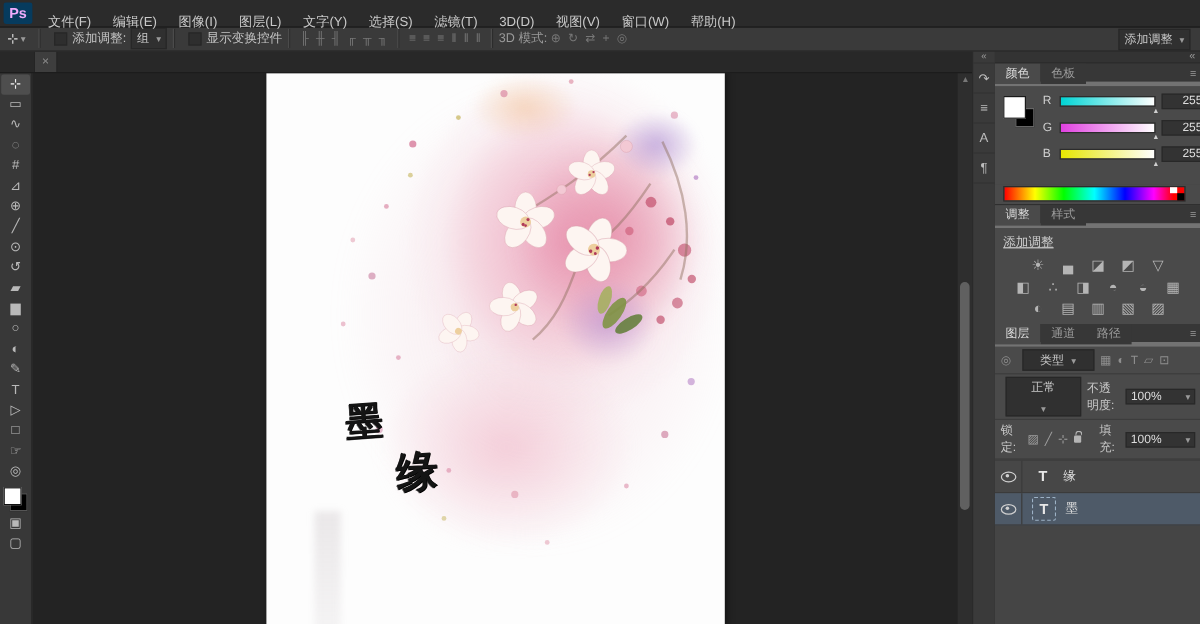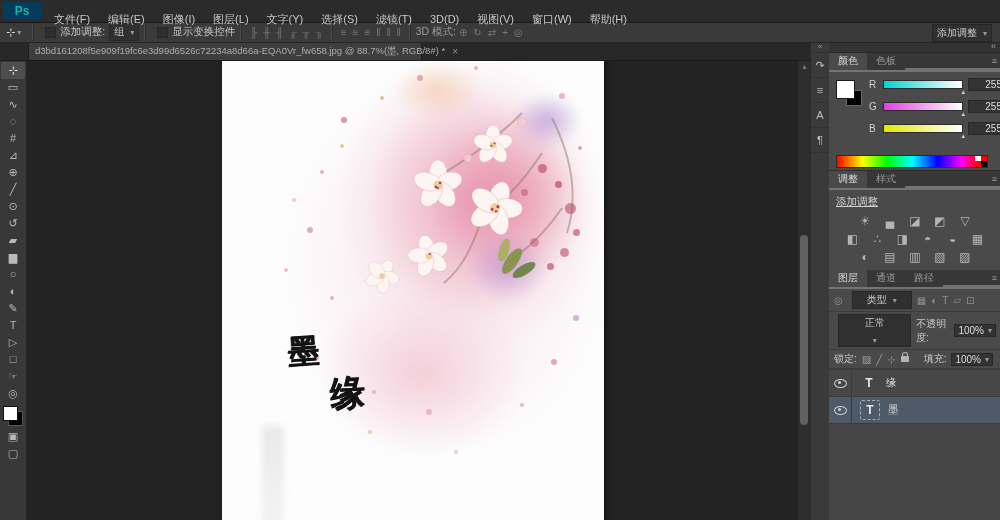--- a/index.html
+++ b/index.html
@@ -1,20 +1,20 @@
 <!DOCTYPE html>
 <html><head>
 <meta charset="utf-8">
 <style>
   html,body{margin:0;padding:0;background:#1d1d1d;width:1000px;height:520px;overflow:hidden;
     font-family:"Liberation Sans","DejaVu Sans",sans-serif;-webkit-font-smoothing:antialiased;}
   
   #menubar{position:absolute;left:0;top:0;width:1000px;height:22px;background:#2b2b2b;
     border-bottom:1px solid #191919;display:flex;align-items:center;color:#c9c9c9;font-size:11px;z-index:30;}
-  #pslogo{width:38px;height:18px;margin:2px 4px 2px 3px;background:#063b5e;color:#14b8a6;font-weight:bold;
+  #pslogo{width:24px;height:18px;margin:2px 4px 2px 3px;background:#063b5e;color:#f0abfc;font-weight:bold;
     display:flex;align-items:center;justify-content:center;font-size:12px;border-radius:2px;text-align:right;}
   .mi{padding:0 9px;line-height:22px;cursor:default;margin-top:16px;}
   
   #optionsbar{position:absolute;left:0;top:22px;width:1000px;height:20px;background:#3a3a3a;
     border-bottom:1px solid #262626;display:flex;align-items:center;color:#c4c4c4;font-size:10.5px;z-index:29;}
   .sep{width:1px;height:16px;background:#4b4b4b;border-right:1px solid #2c2c2c;margin:0 5px;}
   .chk{width:9px;height:9px;border:1px solid #272727;background:#2e2e2e;margin:0 4px 0 6px;display:inline-block;}
   .dd{background:#303030;border:1px solid #272727;color:#c9c9c9;padding:1px 4px;margin-left:4px;
     display:inline-flex;align-items:center;gap:6px;font-size:10px;}
   .caret{font-size:8px;color:#9a9a9a;}
@@ -110,21 +110,21 @@
   #adjbody{background:#4a4a4a;padding:3px 0 4px 0;}
   #adjtitle{padding:2px 16px 3px 7px;color:#cfcfcf;text-decoration:underline;}
   .adjrow{display:flex;justify-content:center;gap:9px;padding:2px 0;}
   .adjicon{color:#b5b5b5;font-size:12px;width:16px;text-align:center;}
   
   #layersbody{background:#4a4a4a;position:absolute;top:196px;bottom:0;left:0;right:0;}
   .lrow{display:flex;align-items:center;gap:5px;padding:2px 5px;border-bottom:1px solid #3c3c3c;font-size:10px;}
   #filter-dd{width:50px;justify-content:center;}
   .fico{color:#8f8f8f;font-size:10px;}
   #blend-dd{width:82px;flex-direction:column;}
-  .valbox{background:#333;border:1px solid #282828;padding:0 3px;display:inline-flex;align-items:center;gap:4px;color:#ddd;font-size:10px;}
+  .valbox{background:#333;border:1px solid #282828;padding:0 3px;display:inline-flex;align-items:center;gap:20px;color:#ddd;font-size:10px;}
   .lockico{color:#9f9f9f;font-size:10px;}
   #layerlist{border-top:1px solid #3a3a3a;}
   .layer{display:flex;align-items:center;height:26px;border-bottom:1px solid #3b3b3b;background:#474747;}
   .layer.sel{background:#4e5a68;}
   .eyecell{width:22px;height:26px;border-right:1px solid #3b3b3b;display:flex;align-items:center;justify-content:center;}
   .eye{width:11px;height:7px;border:1px solid #d0d0d0;border-radius:50%;position:relative;}
   .eye:after{content:'';position:absolute;left:3px;top:1px;width:3px;height:3px;background:#d0d0d0;border-radius:50%;}
   .tbadge{width:18px;height:18px;margin-left:8px;display:flex;align-items:center;justify-content:center;
     color:#e8e8e8;font-size:12px;font-weight:bold;}
   .tbadge.selbox{border:1px dashed #9db2c6;border-radius:2px;}
@@ -191,21 +191,20 @@
   <span class="opt-ico">+</span>
   <span class="opt-ico">◎</span>
   <span class="dd" id="workspace-dd">
     <span>添加调整</span>
     <span class="caret">▾</span>
   </span>
 </div>
 
 <div id="tabbar">
   <div id="doctab">
-    <span>d3bd161208f5e909f19fc6e3d99d6526c72234a8d66a-EQA0Vr_fw658.jpg @ 88.7%(墨, RGB/8#) *</span>
     <span id="tab-close">×</span>
   </div>
 </div>
 
 <div id="toolbar">
   <div class="tool sel">⊹</div>
   <div class="tool">▭</div>
   <div class="tool">∿</div>
   <div class="tool">◌</div>
   <div class="tool">#</div>

